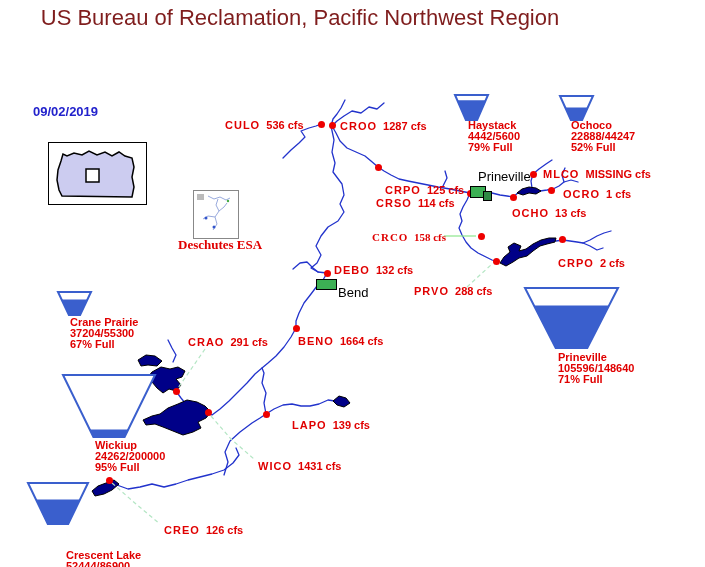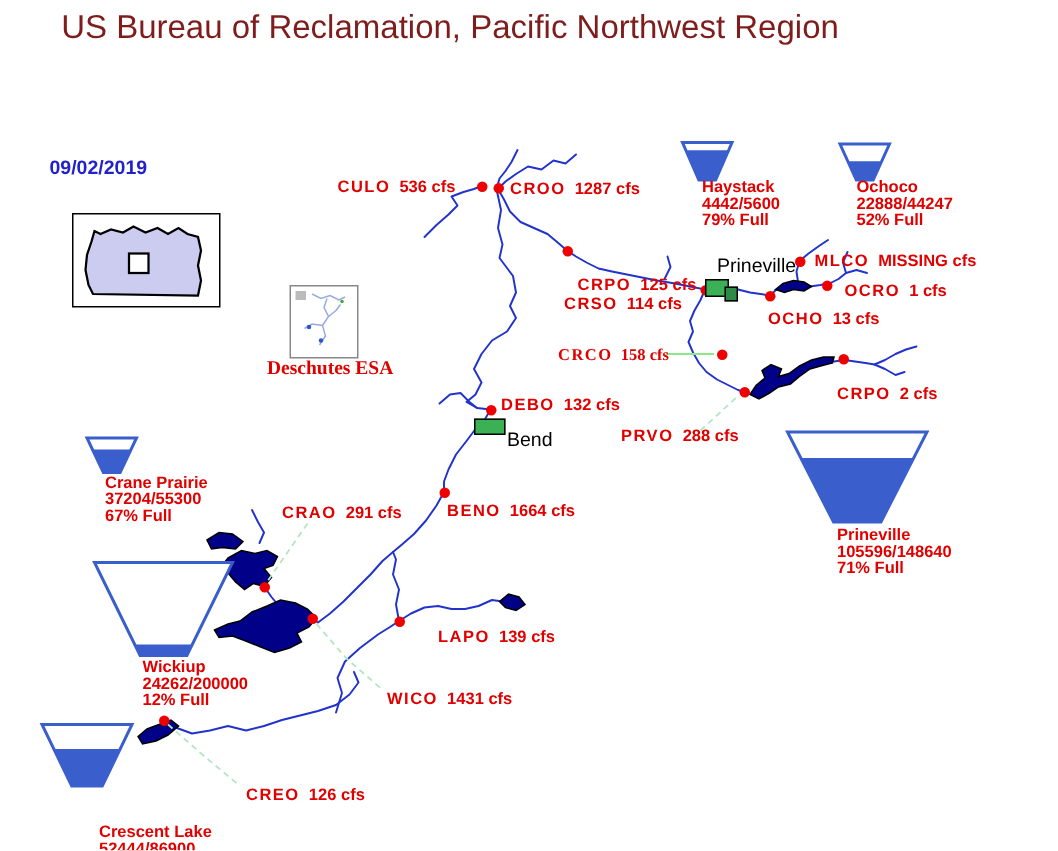--- a/index.html
+++ b/index.html
@@ -148,21 +148,21 @@
           <path d="M3.6,7.6 L29.4,7.6 L22.1,23 L10.9,23 Z" fill="#3a5fcd"></path>
         </svg>
       </div>
       <div class="res-label" style="left: 70px; top: 317px; position: absolute; color: rgb(224, 0, 0);"><div>Crane Prairie</div><div>37204/55300</div><div>67% Full</div></div>
       <div class="res-icon" style="left: 61px; top: 373px; position: absolute;">
         <svg width="96" height="66" viewBox="-2 -2 96 66">
           <path d="M0,0 H92 L61.6,62 H30.4 Z" fill="#ffffff" stroke="#3a5fcd" stroke-width="2" stroke-linejoin="miter"></path>
           <path d="M26.7,54.6 L65.3,54.6 L61.6,62 L30.4,62 Z" fill="#3a5fcd"></path>
         </svg>
       </div>
-      <div class="res-label" style="left: 95px; top: 440px; position: absolute; color: rgb(224, 0, 0);"><div>Wickiup</div><div>24262/200000</div><div>12% Full</div></div>
+      <div class="res-label" style="left: 95px; top: 440px; position: absolute; color: rgb(224, 0, 0);"><div>Wickiup</div><div>24262/200000</div><div>95% Full</div></div>
       <div class="res-icon" style="left: 26px; top: 481px; position: absolute;">
         <svg width="64" height="45" viewBox="-2 -2 64 45">
           <path d="M0,0 H60 L40.2,41 H19.8 Z" fill="#ffffff" stroke="#3a5fcd" stroke-width="2" stroke-linejoin="miter"></path>
           <path d="M7.9,16.4 L52.1,16.4 L40.2,41 L19.8,41 Z" fill="#3a5fcd"></path>
         </svg>
       </div>
       <div class="res-label" style="left: 66px; top: 526px; position: absolute; color: rgb(224, 0, 0); margin-top: 24px;"><div>Crescent Lake</div><div>52444/86900</div><div>60% Full</div></div>
       <div class="res-icon" style="left: 523px; top: 286px; position: absolute;">
         <svg width="97" height="64" viewBox="-2 -2 97 64">
           <path d="M0,0 H93 L62.3,60 H30.7 Z" fill="#ffffff" stroke="#3a5fcd" stroke-width="2" stroke-linejoin="miter"></path>

